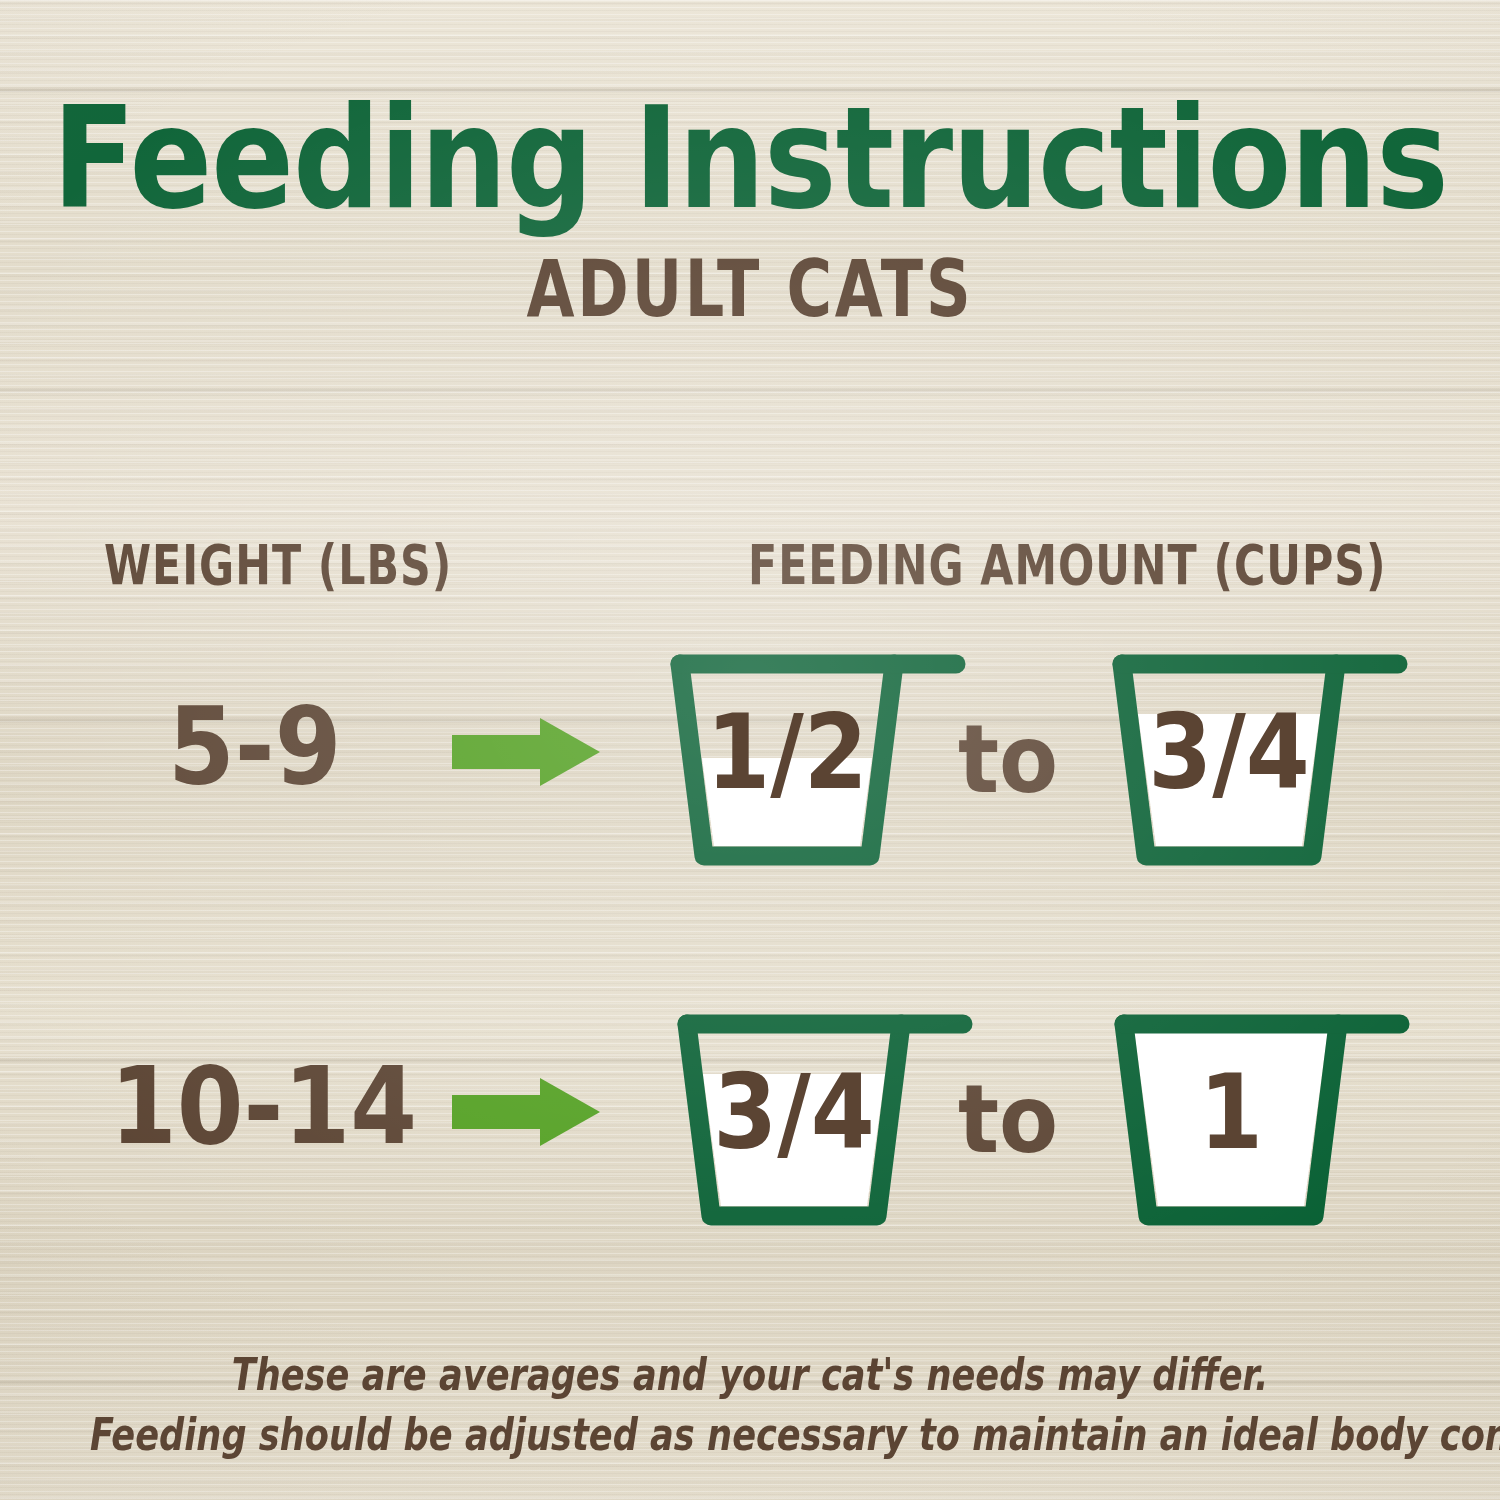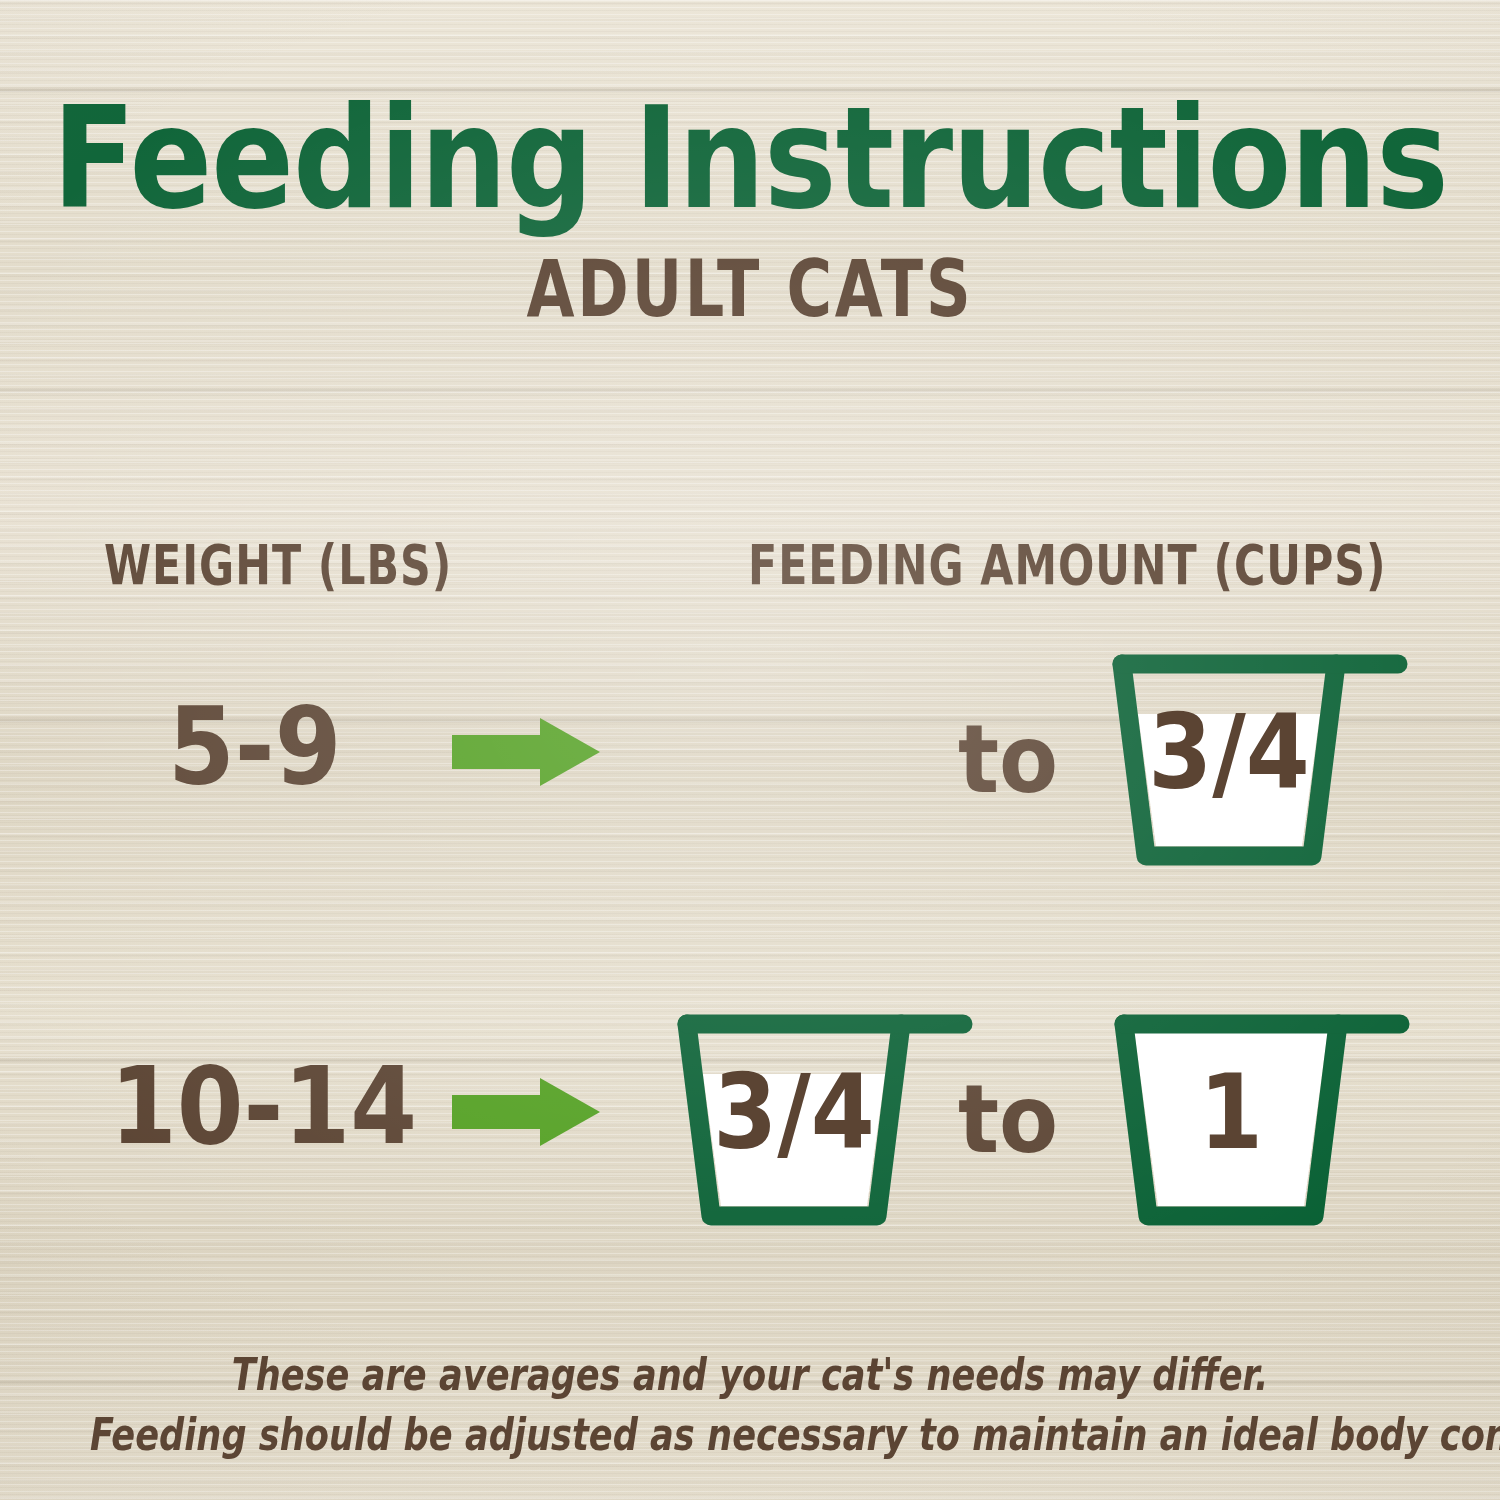--- a/index.html
+++ b/index.html
@@ -258,20 +258,38 @@
 
   <div class="row" id="row-0">
 
     <div class="weight">5-9</div>
 
     <div class="arrow">
       <div class="shaft"></div>
       <div class="head"></div>
     </div>
 
+    <div class="cup cup-a">
+      <div class="svgwrap">
+        <svg viewBox="0 0 318 238" xmlns="http://www.w3.org/2000/svg">
+          <defs>
+            <clipPath id="clipR0A">
+              <path d="M 42,30 L 236,30 L 212,206 L 66,206 Z"></path>
+            </clipPath>
+          </defs>
+
+          <rect x="0" y="118" width="318" height="88" fill="#ffffff" clip-path="url(#clipR0A)" id="fillR0A"></rect>
+
+          <path d="M 32,24 L 56,216 L 222,216 L 246,24" fill="none" stroke="#0a6135" stroke-width="19" stroke-linecap="round" stroke-linejoin="round"></path>
+
+          <line x1="32" y1="24" x2="308" y2="24" stroke="#0a6135" stroke-width="19" stroke-linecap="round"></line>
+        </svg>
+      </div>
+      <div class="amount">1/2</div>
+    </div>
 
     <div class="to-label">to</div>
 
     <div class="cup cup-b">
       <div class="svgwrap">
         <svg viewBox="0 0 318 238" xmlns="http://www.w3.org/2000/svg">
           <defs>
             <clipPath id="clipR0B">
               <path d="M 42,30 L 236,30 L 212,206 L 66,206 Z"></path>
             </clipPath>

